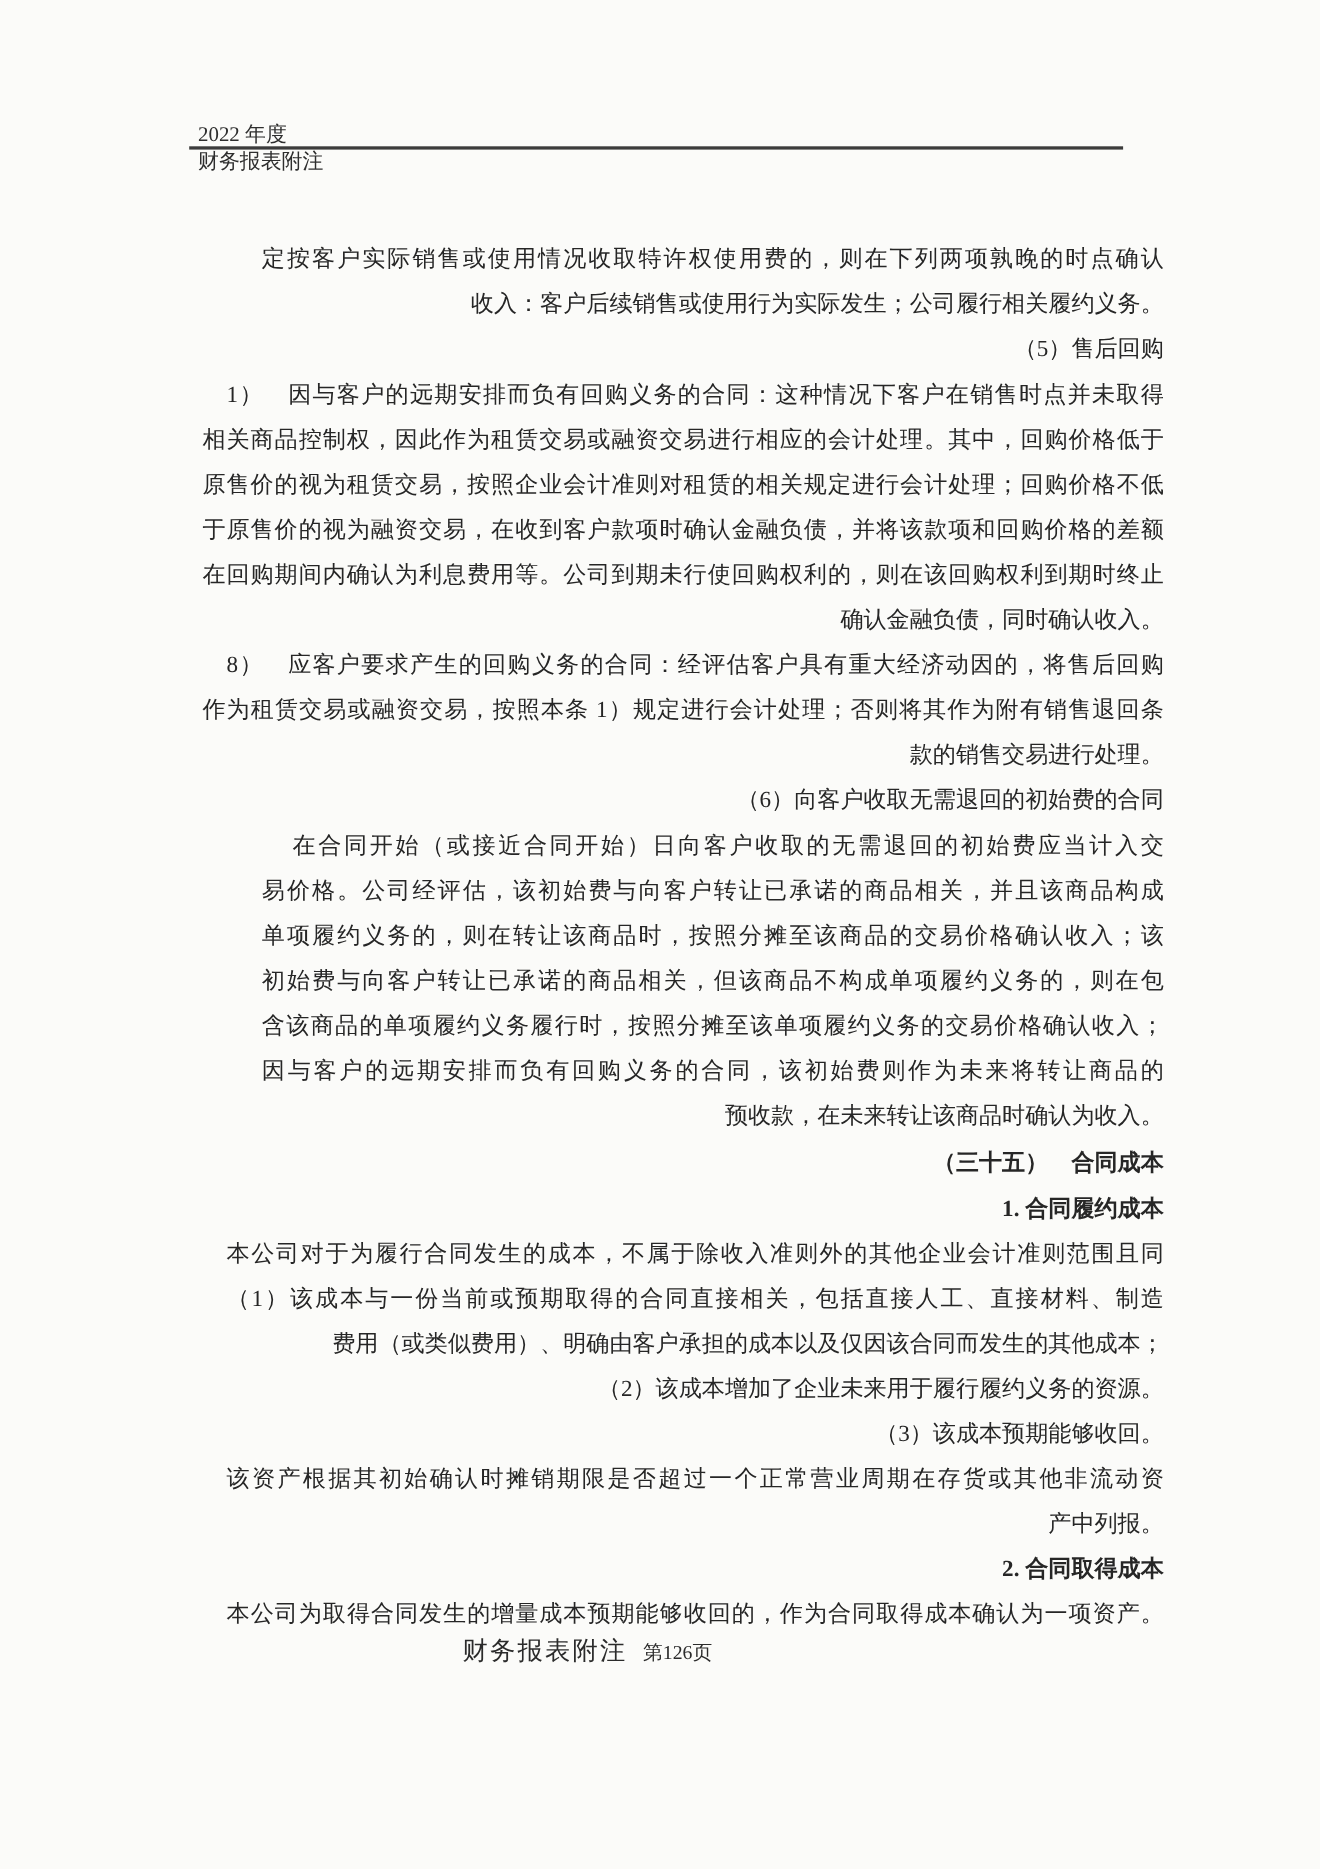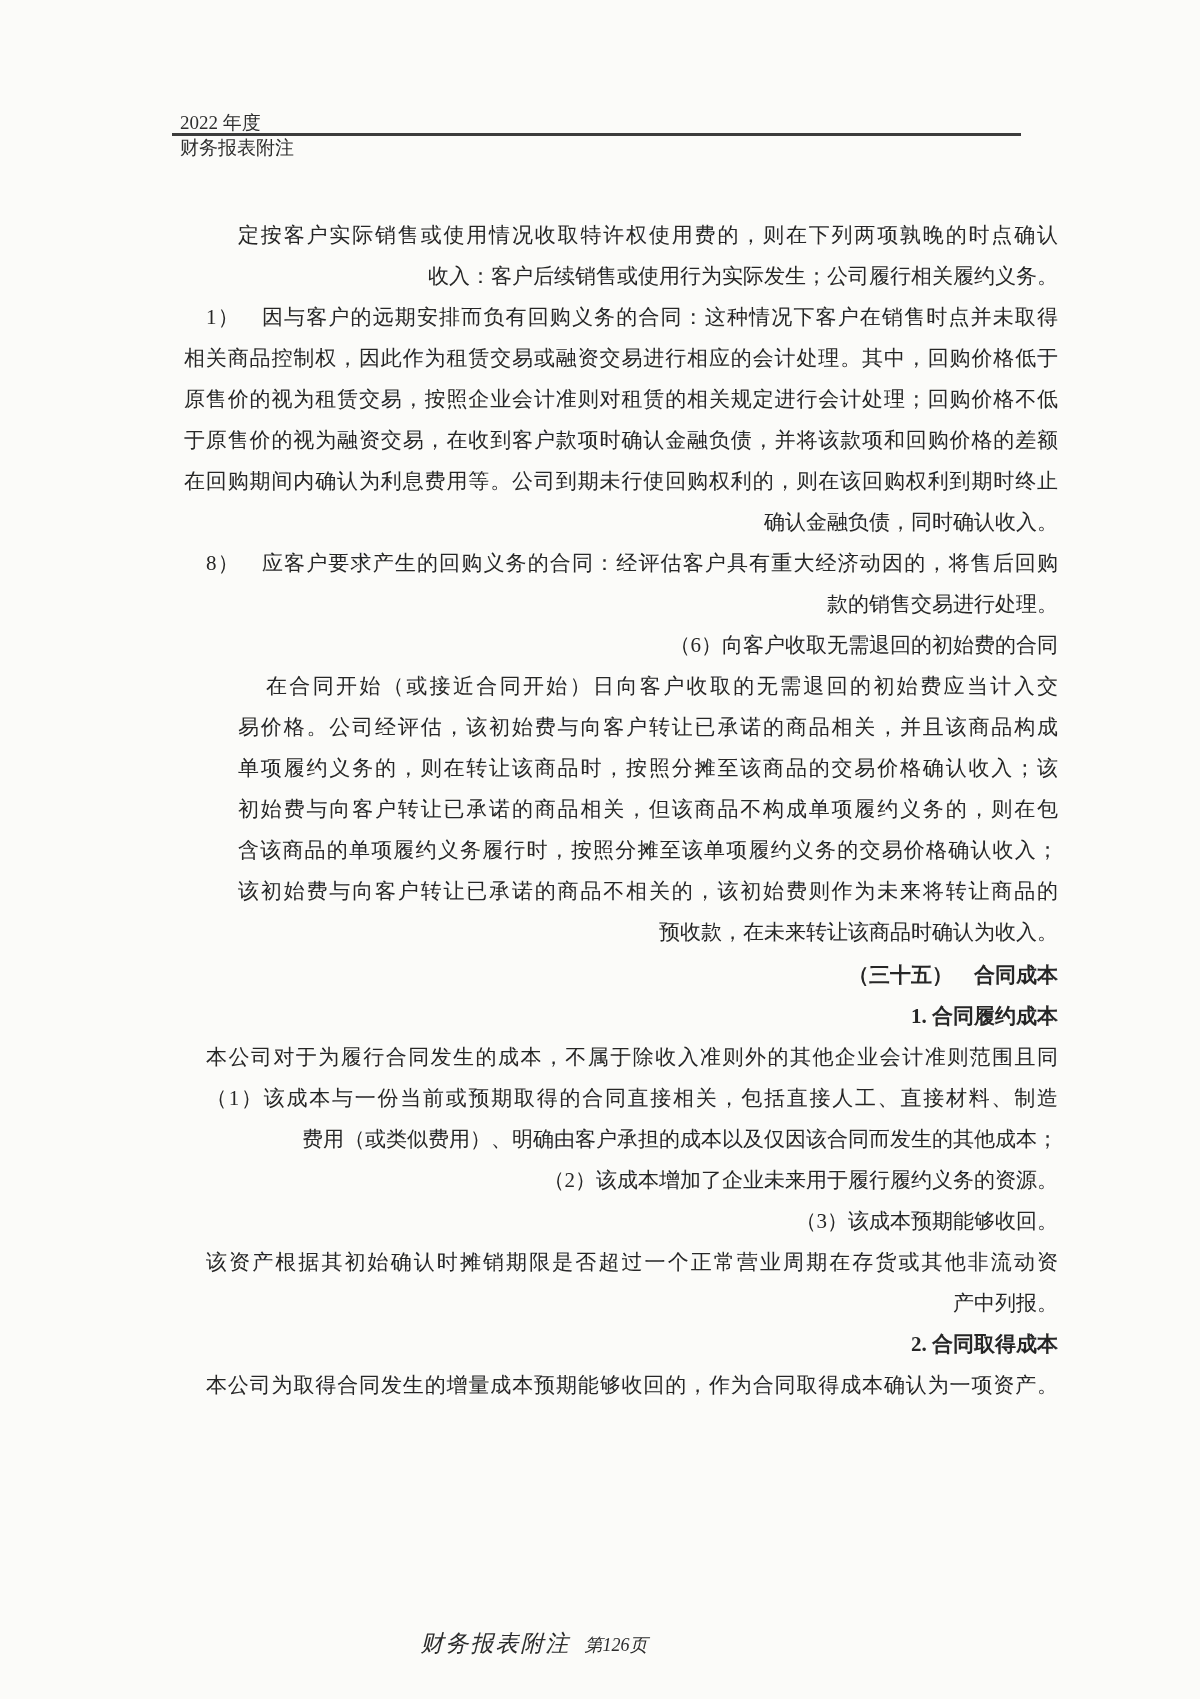--- a/index.html
+++ b/index.html
@@ -29,53 +29,55 @@
     min-height:41px;
     text-align:right;
   }
   .j{text-align:justify;text-align-last:justify;}
   .i1{margin-left:22px;}
   .i2{margin-left:54px;}
   .i3{margin-left:82px;}
   .b{font-weight:bold;}
   .gap{margin-top:2px;}
   .footer{
-    position:absolute;top:1628px;left:0;width:1068px;
-    text-align:center;color:#2b2b2b;font-style:italic;
+    position:absolute;top:1485px;left:0;width:1068px;
+    text-align:center;color:#2b2b2b;
   }
   .footer .f1{font-size:23px;letter-spacing:2px;}
   .footer .f2{font-size:18px;margin-left:14px;}
 </style>
 </head>
 <body>
 
 <div class="page">
   <div class="header">
     <div>2022 年度</div>
     <div>财务报表附注</div>
   </div>
   <div class="rule"></div>
   <div class="doc-body" id="doc-body">
       <div class="ln i2 j">定按客户实际销售或使用情况收取特许权使用费的，则在下列两项孰晚的时点确认</div>
       <div class="ln i2">收入：客户后续销售或使用行为实际发生；公司履行相关履约义务。</div>
+      <div class="ln i3">（5）售后回购</div>
       <div class="ln i1 j">1）　因与客户的远期安排而负有回购义务的合同：这种情况下客户在销售时点并未取得</div>
       <div class="ln j">相关商品控制权，因此作为租赁交易或融资交易进行相应的会计处理。其中，回购价格低于</div>
       <div class="ln j">原售价的视为租赁交易，按照企业会计准则对租赁的相关规定进行会计处理；回购价格不低</div>
       <div class="ln j">于原售价的视为融资交易，在收到客户款项时确认金融负债，并将该款项和回购价格的差额</div>
       <div class="ln j">在回购期间内确认为利息费用等。公司到期未行使回购权利的，则在该回购权利到期时终止</div>
       <div class="ln">确认金融负债，同时确认收入。</div>
       <div class="ln i1 j">8）　应客户要求产生的回购义务的合同：经评估客户具有重大经济动因的，将售后回购</div>
+      <div class="ln j">作为租赁交易或融资交易，按照本条 1）规定进行会计处理；否则将其作为附有销售退回条</div>
       <div class="ln">款的销售交易进行处理。</div>
       <div class="ln i3">（6）向客户收取无需退回的初始费的合同</div>
       <div class="ln i3 j">在合同开始（或接近合同开始）日向客户收取的无需退回的初始费应当计入交</div>
       <div class="ln i2 j">易价格。公司经评估，该初始费与向客户转让已承诺的商品相关，并且该商品构成</div>
       <div class="ln i2 j">单项履约义务的，则在转让该商品时，按照分摊至该商品的交易价格确认收入；该</div>
       <div class="ln i2 j">初始费与向客户转让已承诺的商品相关，但该商品不构成单项履约义务的，则在包</div>
       <div class="ln i2 j">含该商品的单项履约义务履行时，按照分摊至该单项履约义务的交易价格确认收入；</div>
-      <div class="ln i2 j">该初始费与向客户转让已承诺的商品不相关的，该初始费则作为未来将转让商品的</div>
+      <div class="ln i2 j">因与客户的远期安排而负有回购义务的合同，该初始费则作为未来将转让商品的</div>
       <div class="ln i2">预收款，在未来转让该商品时确认为收入。</div>
       <div class="ln i2 b gap">（三十五）　合同成本</div>
       <div class="ln i1 b">1. 合同履约成本</div>
       <div class="ln i1 j">本公司对于为履行合同发生的成本，不属于除收入准则外的其他企业会计准则范围且同</div>
       <div class="ln i1 j">（1）该成本与一份当前或预期取得的合同直接相关，包括直接人工、直接材料、制造</div>
       <div class="ln">费用（或类似费用）、明确由客户承担的成本以及仅因该合同而发生的其他成本；</div>
       <div class="ln i1">（2）该成本增加了企业未来用于履行履约义务的资源。</div>
       <div class="ln i1">（3）该成本预期能够收回。</div>
       <div class="ln i1 j">该资产根据其初始确认时摊销期限是否超过一个正常营业周期在存货或其他非流动资</div>
       <div class="ln">产中列报。</div>

